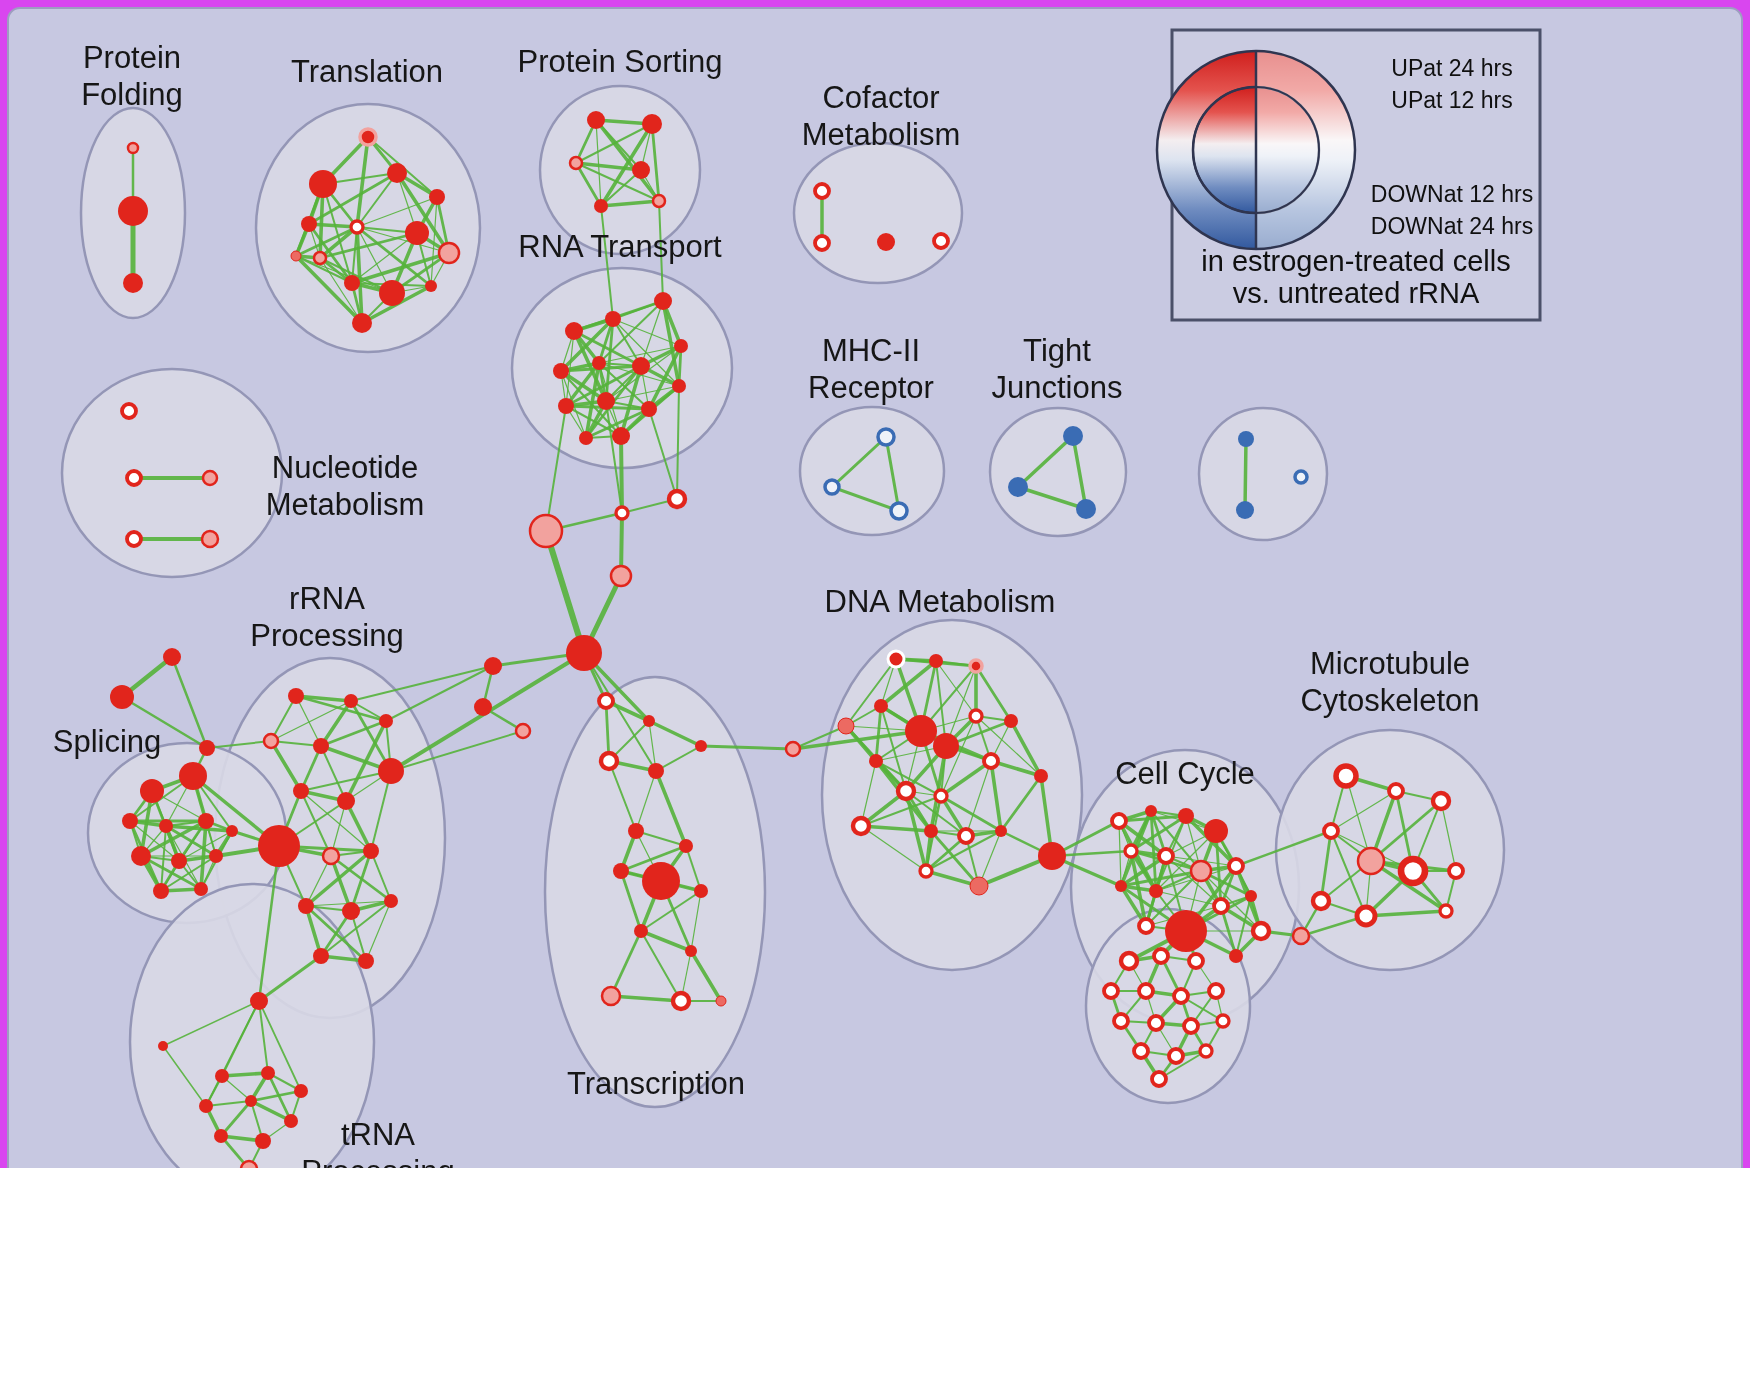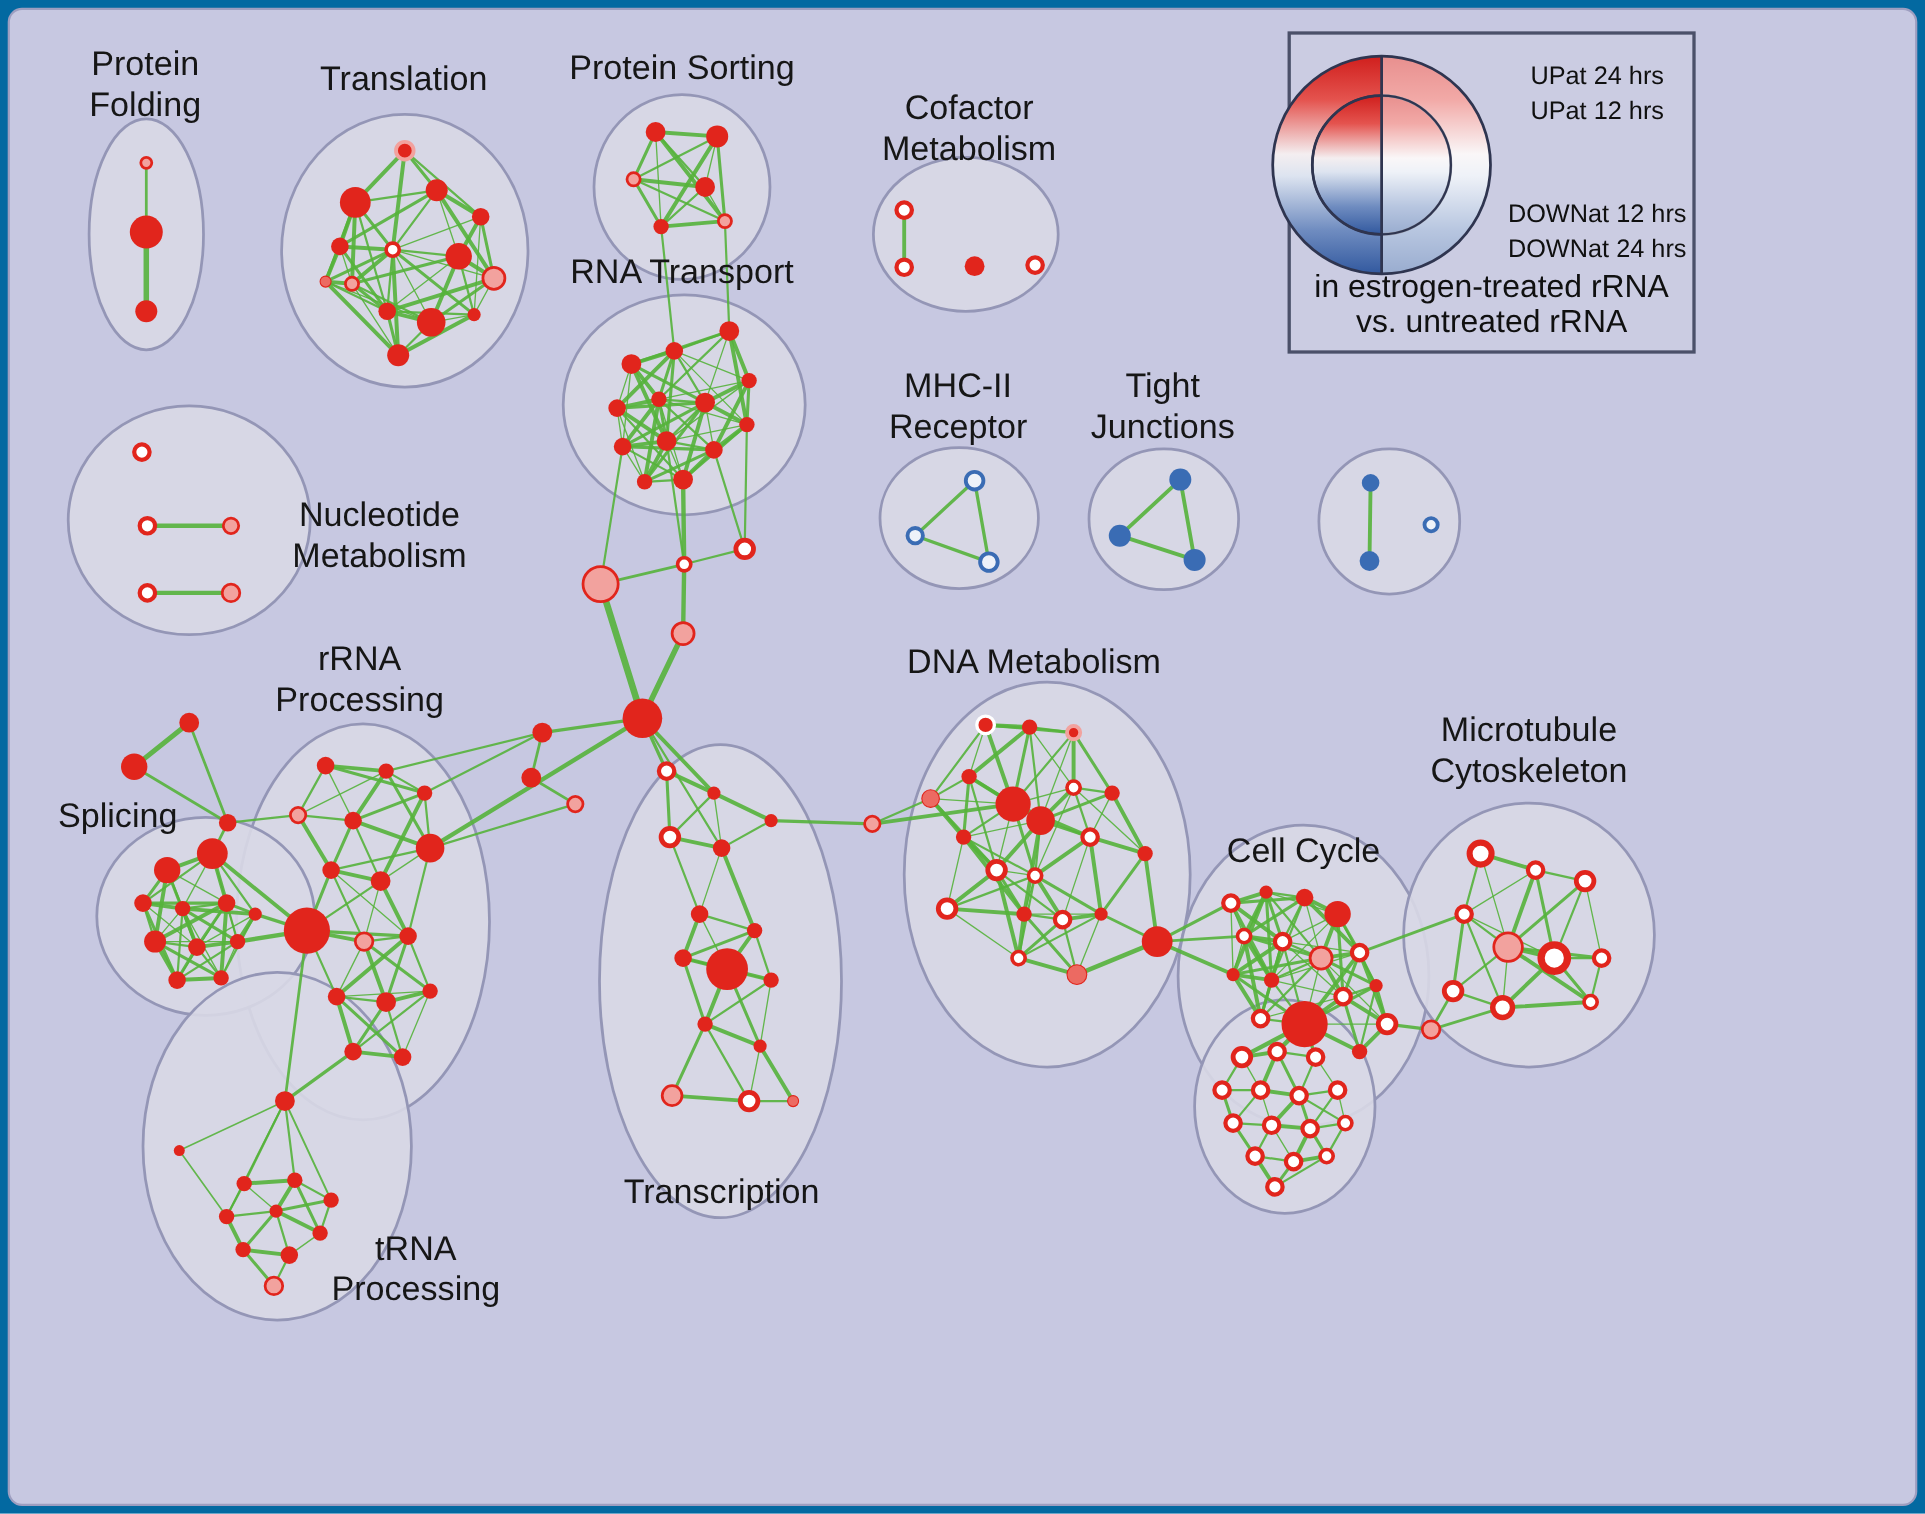--- a/index.html
+++ b/index.html
@@ -1,18 +1,18 @@
 <!DOCTYPE html>
 <html><head>
 <meta charset="utf-8">
 <style>
   *{box-sizing:border-box}
   html,body{margin:0;padding:0}
   body{background:#ffffff;font-family:"Liberation Sans",sans-serif}
-  .stage{position:relative;width:1750px;height:1376px;background:#0369a1;overflow:hidden}
+  .stage{position:relative;width:1750px;height:1168px;background:#d946ef;overflow:hidden}
   .stage svg{position:absolute;left:0;top:0}
   .clabel{position:absolute;transform:translateX(-50%);white-space:pre-line;text-align:center;
           font-size:31px;line-height:1.18;color:#161616;pointer-events:none}
   .legend-row{position:absolute;left:1337px;width:230px;display:flex;justify-content:center;
               font-size:23px;color:#101010;pointer-events:none}
   .legend-caption{position:absolute;left:1356px;transform:translateX(-50%);font-size:29px;color:#101010;
                   white-space:nowrap;pointer-events:none}
 </style>
 </head>
 <body>
@@ -795,17 +795,17 @@
       <span>at 12 hrs</span>
     </div>
     <div class="legend-row" style="top:181px">
       <span>DOWN</span>
       <span>at 12 hrs</span>
     </div>
     <div class="legend-row" style="top:213px">
       <span>DOWN</span>
       <span>at 24 hrs</span>
     </div>
-    <div class="legend-caption" style="top:245px">in estrogen-treated rRNA</div>
+    <div class="legend-caption" style="top:245px">in estrogen-treated cells</div>
     <div class="legend-caption" style="top:277px">vs. untreated rRNA</div>
   </div>
 
 </div>
 
 </body></html>

